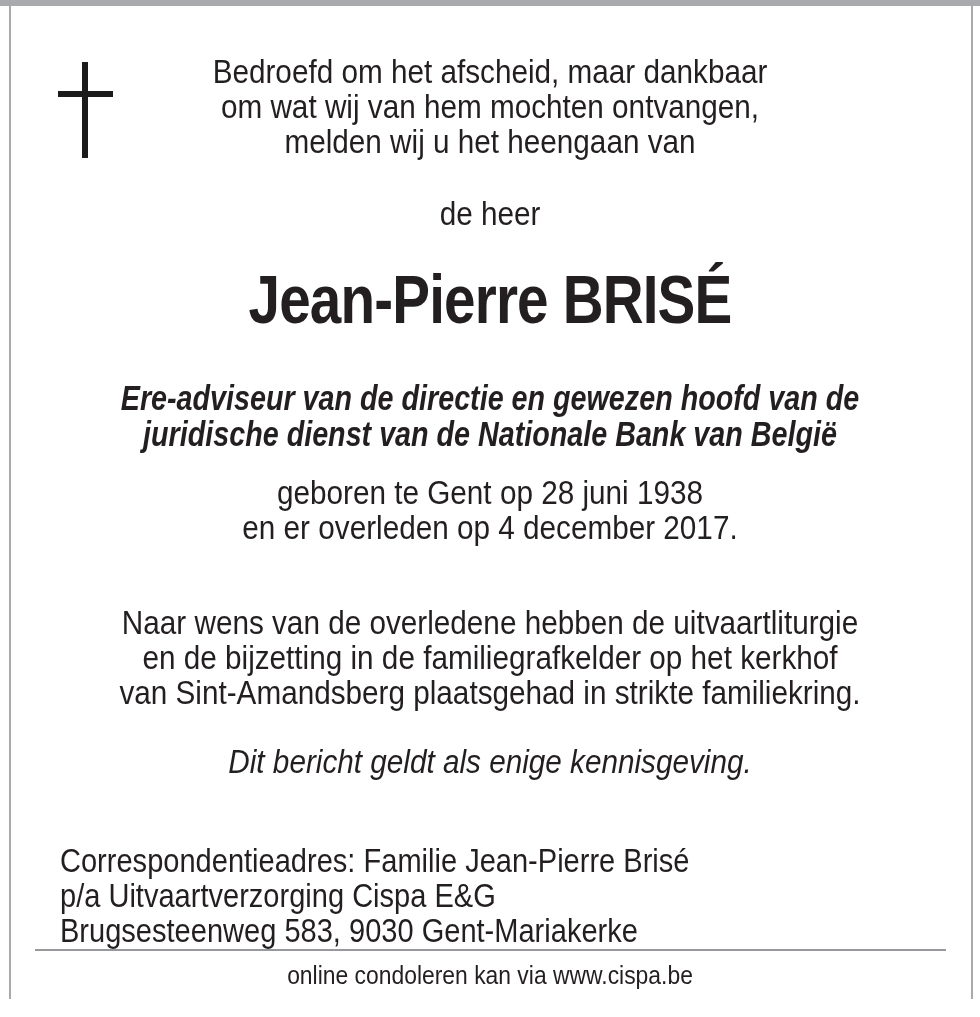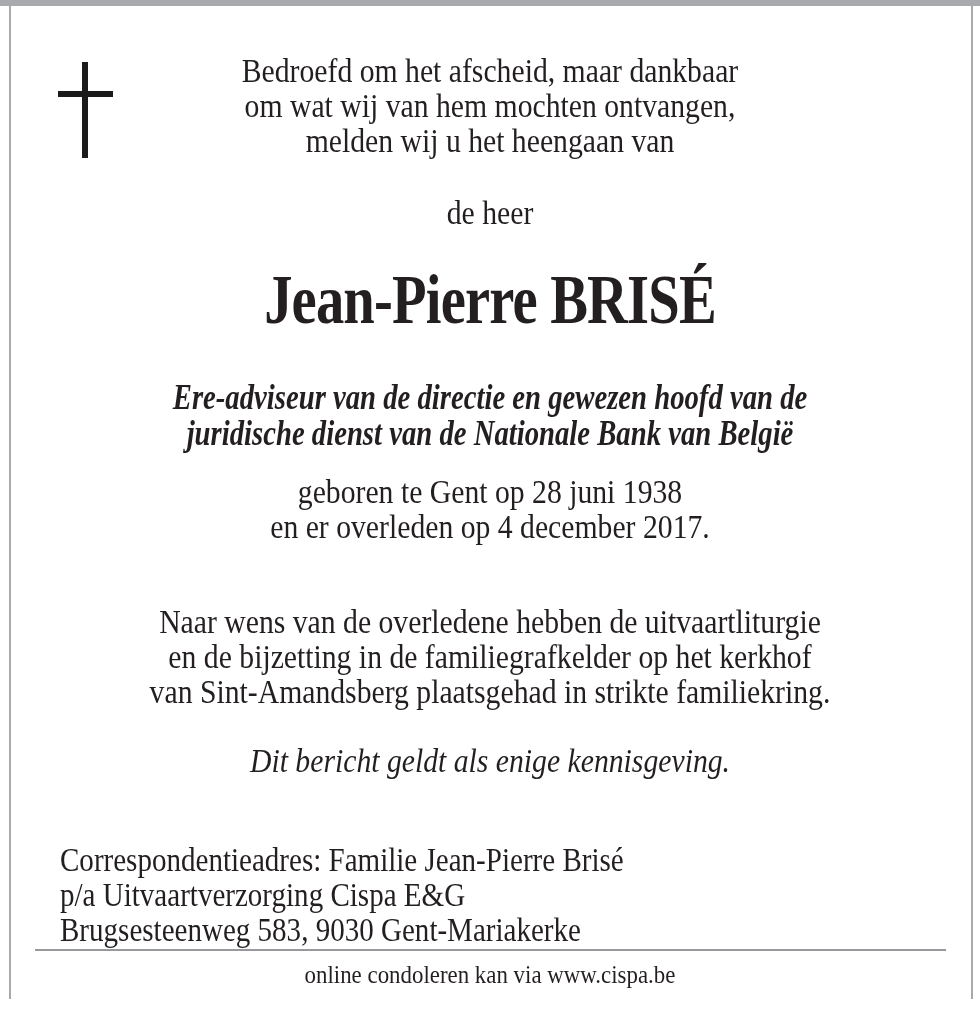--- a/index.html
+++ b/index.html
@@ -6,21 +6,21 @@
     margin: 0;
     padding: 0;
     background: #ffffff;
   }
   .card {
     position: relative;
     width: 980px;
     height: 999px;
     background: #ffffff;
     overflow: hidden;
-    font-family: Liberation Serif, serif;
+    font-family: Liberation Sans, sans-serif;
     color: #231f20;
   }
   
   .frame-top {
     position: absolute; left: 0; top: 0; width: 980px; height: 6px;
     background: #a8aaad;
   }
   .frame-bottom {
     position: absolute; left: 0; top: 1009px; width: 980px; height: 8px;
     background: #939598;

